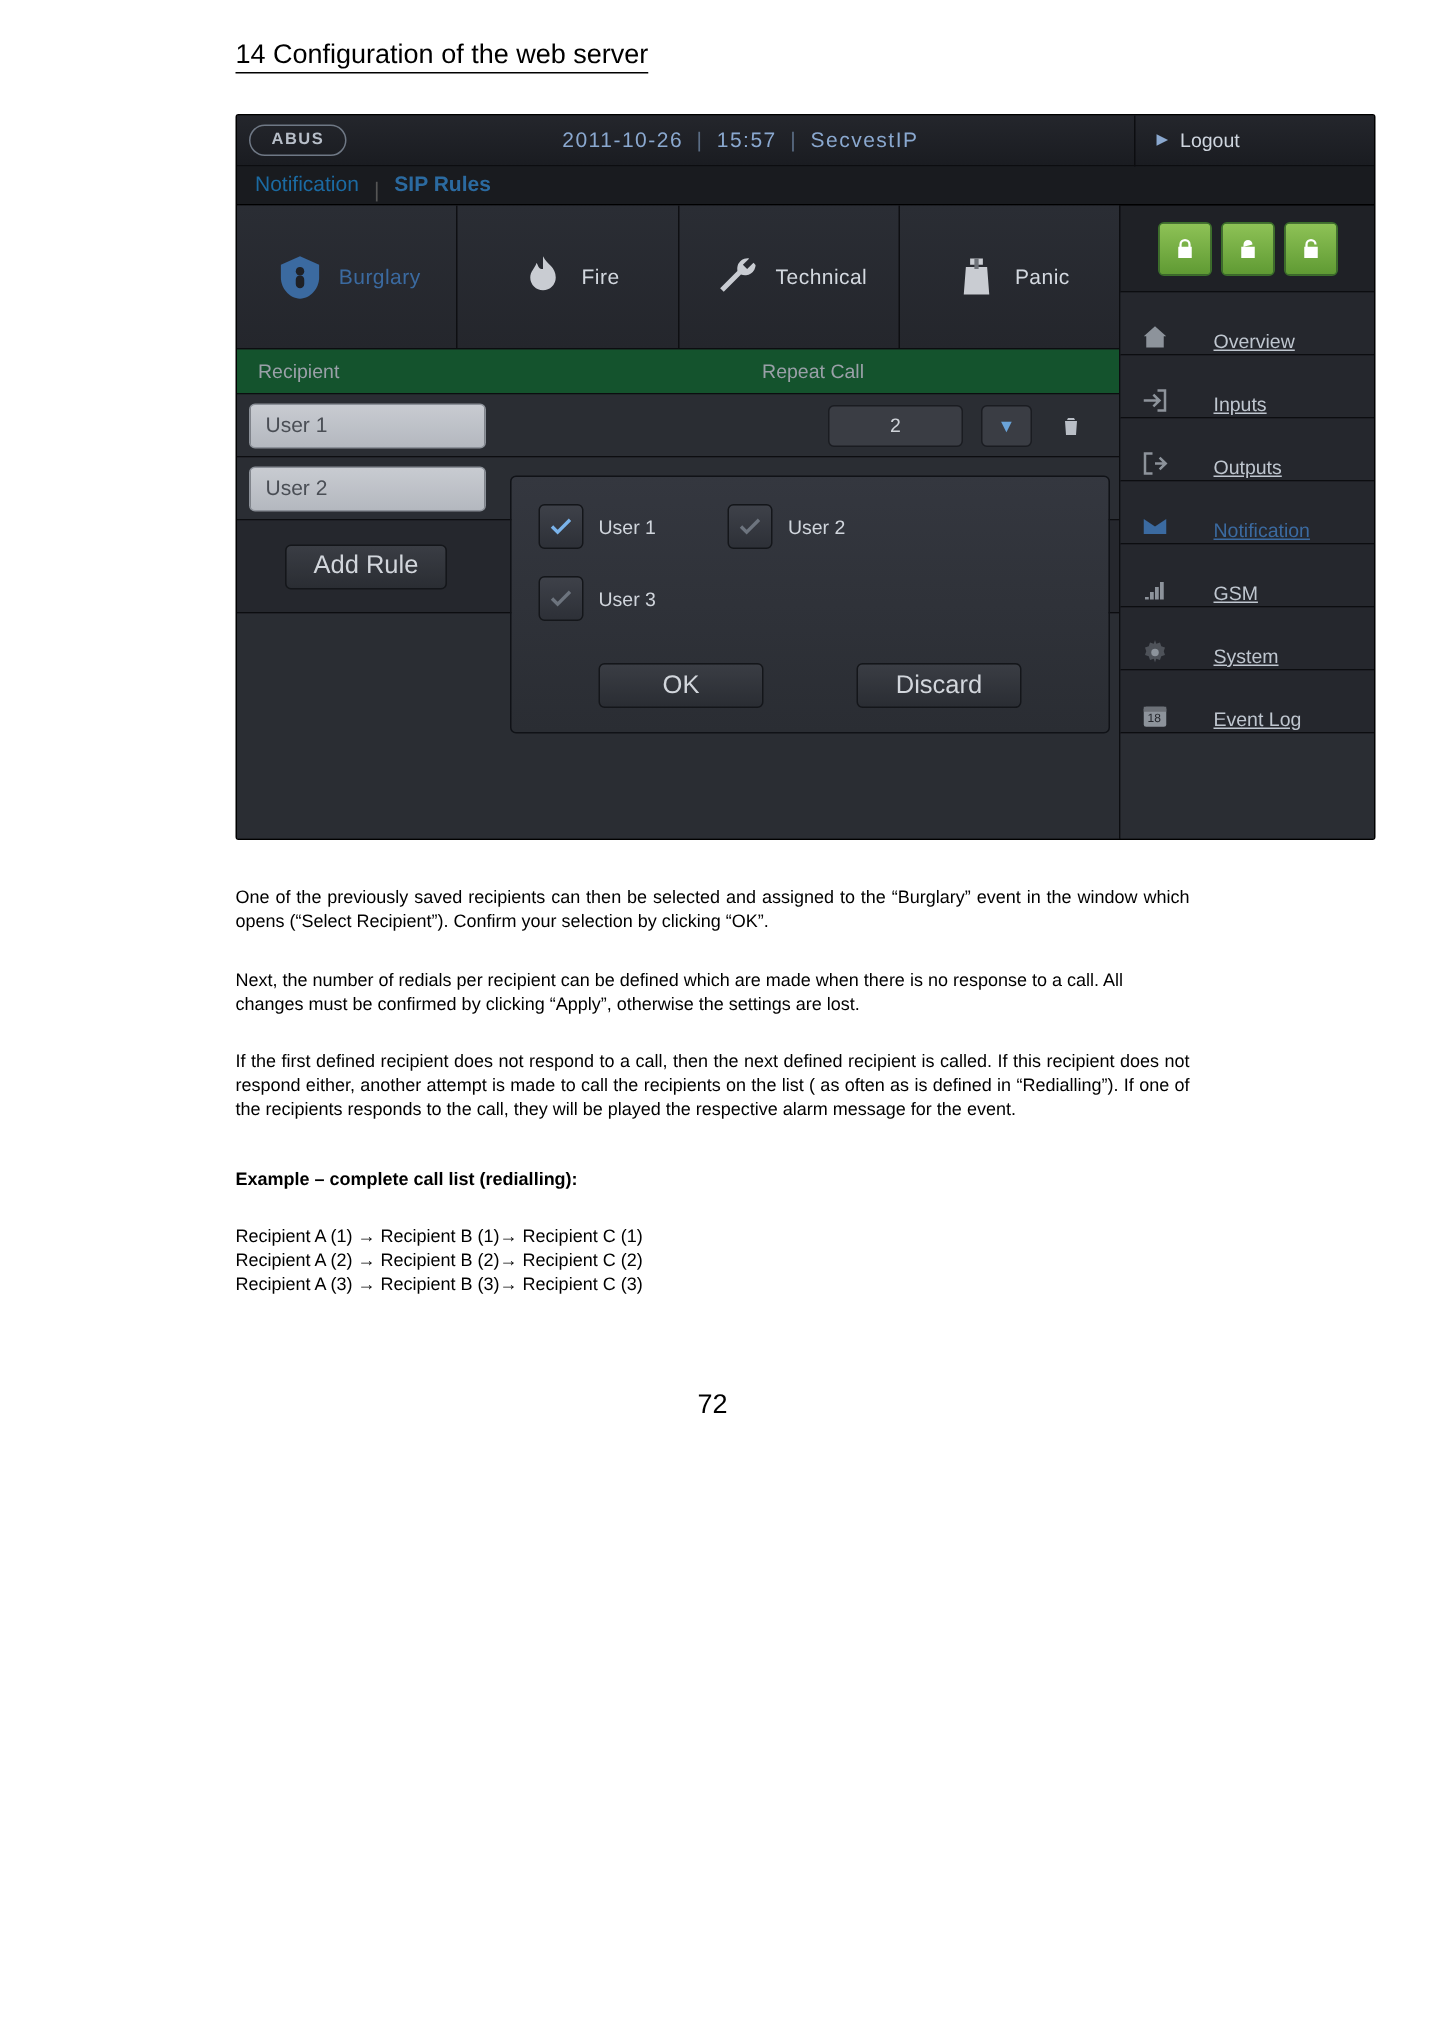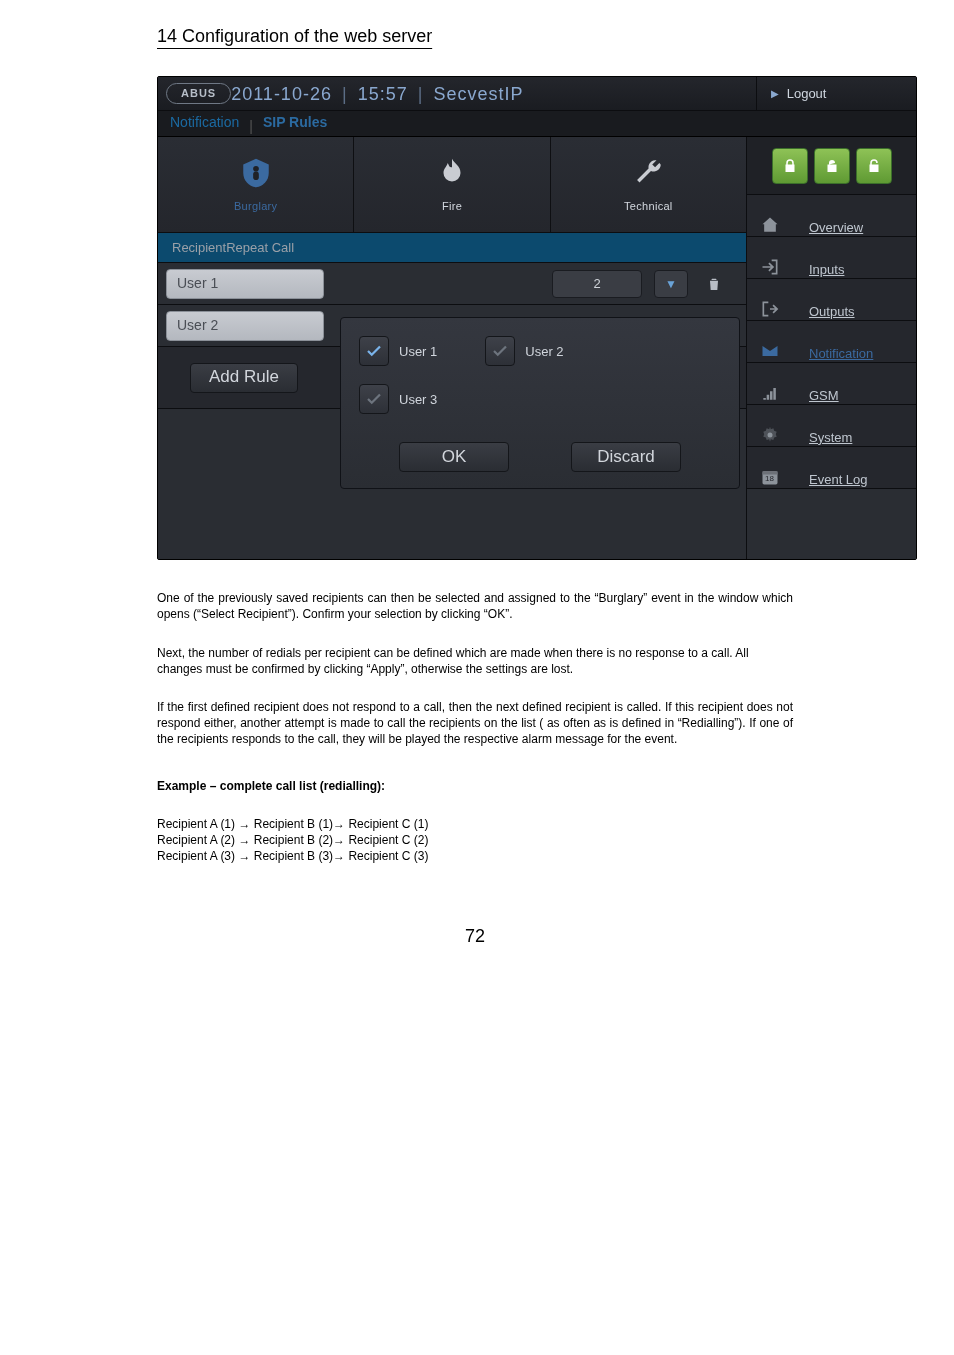--- a/index.html
+++ b/index.html
@@ -60,21 +60,21 @@
     border-bottom:1px solid var(--divider);
   }
   .brand{
     display:inline-flex;align-items:center;gap:6px;
     padding:2px 14px 2px 8px;
     border:1px solid #6f7885;border-radius:11px;
     color:#b7bec8;font-size:11px;letter-spacing:1px;font-weight:bold;
   }
   .brand::before{content:"";width:0;height:0}
   .header-center{
-    flex:1;text-align:left;color:#8aa8cf;font-size:18px;letter-spacing:1px;
+    flex:1;text-align:center;color:#8aa8cf;font-size:14px;letter-spacing:1px;
     font-family:"Segoe UI",Arial,sans-serif;
   }
   .header-center .sep{color:#5b6d85;margin:0 4px}
   .logout{
     display:flex;align-items:center;gap:8px;
     width:160px;height:34px;border-left:1px solid var(--divider);
     padding-left:14px;color:#cfd6df;font-size:13px;
   }
   .logout .tri{font-size:10px;color:#8aa8cf}
 
@@ -88,33 +88,33 @@
 
   .body{display:flex}
   .left{flex:1;position:relative}
   .right{width:170px;border-left:1px solid var(--divider);display:flex;flex-direction:column}
 
   .evrow{
     display:flex;height:96px;border-bottom:1px solid var(--divider);
     background:linear-gradient(#2a2d34,#24262c);
   }
   .evcell{
-    flex:1;display:flex;flex-direction:column;align-items:center;justify-content:center;
-    gap:8px;border-right:1px solid #0e0f12;color:#d3d8df;font-size:11px;
+    flex:1;display:flex;flex-direction:row;align-items:center;justify-content:center;
+    gap:8px;border-right:1px solid #0e0f12;color:#d3d8df;font-size:14px;
   }
   .evcell:last-child{border-right:none}
   .evcell.active{color:var(--blue)}
   .evcell .lbl{letter-spacing:.3px}
   .ic{width:36px;height:36px;display:flex;align-items:center;justify-content:center}
   .ic svg{display:block}
 
   .subhead{
-    display:flex;height:30px;align-items:center;justify-content:flex-start;
+    display:flex;height:30px;align-items:center;justify-content:space-between;
     padding:0 170px 0 14px;color:var(--muted);font-size:13px;
-    border-bottom:1px solid var(--divider);background:#0c4a6e;
+    border-bottom:1px solid var(--divider);background:#14532d;
   }
 
   .rowtab{
     display:flex;align-items:center;height:42px;border-bottom:1px solid var(--divider);
     background:#2a2d33;padding-left:8px;gap:12px;
   }
   .pill{
     width:158px;height:30px;background:linear-gradient(#c8cbd1,#b4b8bf);
     border-radius:4px;border:1px solid #8b9098;color:#4a4e55;
     display:flex;align-items:center;padding:0 10px;font-size:14px;
@@ -239,20 +239,29 @@
             </div>
             <div class="lbl">Fire</div>
           </div>
           <div class="evcell">
             <div class="ic">
               <svg width="34" height="34" viewBox="0 0 24 24">
                   <path fill="#c9ccd2" d="M21 6a5 5 0 01-6.9 4.6L6 18.7 4.3 17l8.1-8.1A5 5 0 0118 3l-3 3 2 2 3-3c.6.6 1 1.3 1 1z"></path>
                 </svg>
             </div>
             <div class="lbl">Technical</div>
+          </div>
+          <div class="evcell">
+            <div class="ic">
+              <svg width="34" height="34" viewBox="0 0 24 24">
+                  <path fill="#c9ccd2" d="M9 3h6v3H9zM7 7h10l1 13H6z"></path>
+                  <rect x="11" y="3" width="2" height="5" fill="#6d7178"></rect>
+                </svg>
+            </div>
+            <div class="lbl">Panic</div>
           </div>
         </div>
 
         <div class="subhead">
           <span>Recipient</span>
           <span>Repeat Call</span>
         </div>
 
         <div class="rowtab">
           <div class="pill">User 1</div>

